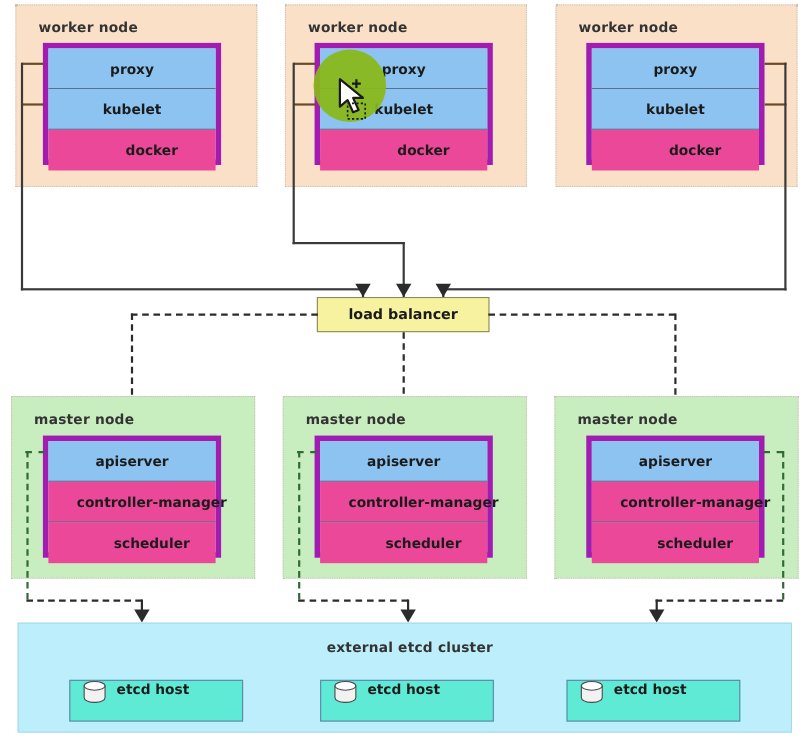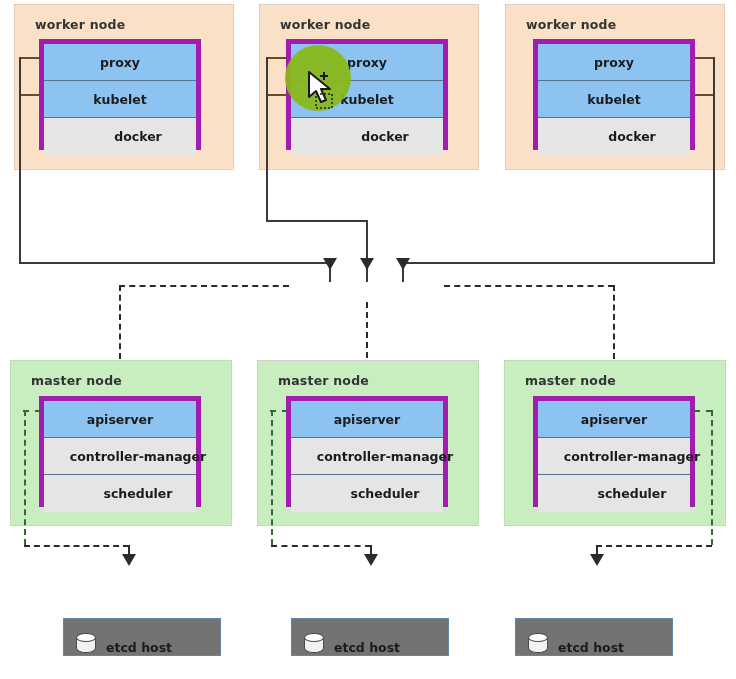--- a/index.html
+++ b/index.html
@@ -46,40 +46,40 @@
     align-items:center;
     justify-content:center;
     font-size:12.5px;
     font-weight:bold;
     color:#1b1b1b;
     border-bottom:1px solid #57728e;
     white-space:nowrap;
   }
   .cell:last-child{border-bottom:none;}
   .cell.dark{ background:#8cc3f0; }
-  .cell.light{ background:#e5e5e5;padding-left:36px; }
+  .cell.light{ background:#ec4899;padding-left:36px; }
 
   
   .lb{
     position:absolute;
     box-sizing:border-box;
     background:#f7f2a0;
     border:1px solid #8b8b5a;
     display:flex;align-items:center;justify-content:center;
     font-size:13px;font-weight:bold;color:#1b1b1b;
     white-space:nowrap;
   }
 
   
   .etcd-host{
     position:absolute;
     box-sizing:border-box;
-    background:#737373;
+    background:#5eead4;
     border:1px solid #5f86a8;
-    display:flex;align-items:flex-end;
+    display:flex;align-items:flex-start;
     padding-left:12px;
     gap:10px;
     font-size:12.5px;font-weight:bold;color:#1b1b1b;
     white-space:nowrap;
   }
   .cyl{
     width:20px;height:22px;position:relative;flex:none;
   }
   .cyl .body{
     position:absolute;left:0;top:4px;width:20px;height:16px;
@@ -174,20 +174,21 @@
   <div class="ln lnv" style="left:366px;top:220px;height:62px;"></div>
   <div class="arrow-down" style="left:360px;top:258px;"></div>
 
   <div class="ln lnh ln-brown" style="left:695px;top:57px;width:20px;height:2px;"></div>
   <div class="ln lnh ln-brown" style="left:695px;top:94px;width:20px;height:2px;"></div>
   <div class="ln lnv" style="left:713px;top:57px;height:207px;"></div>
   <div class="ln lnh" style="left:402px;top:262px;width:313px;"></div>
   <div class="ln lnv" style="left:402px;top:262px;height:20px;"></div>
   <div class="arrow-down" style="left:396px;top:258px;"></div>
 
+  <div class="lb" style="left:288px;top:270px;width:157px;height:32px;">load balancer</div>
 
   <div class="dash-h" style="left:119px;top:285px;width:170px;"></div>
   <div class="dash-v" style="left:119px;top:285px;height:103px;"></div>
   <div class="arrow-down" style="left:113px;top:385px;"></div>
 
   <div class="dash-v" style="left:366px;top:302px;height:86px;"></div>
   <div class="arrow-down" style="left:360px;top:385px;"></div>
 
   <div class="dash-h" style="left:444px;top:285px;width:170px;"></div>
   <div class="dash-v" style="left:613px;top:285px;height:103px;"></div>
@@ -230,20 +231,23 @@
     <div class="cell light" style="height:37px;">controller-manager</div>
     <div class="cell light" style="height:37px;">scheduler</div>
   </div>
 
   <div class="dash-h green" style="left:694px;top:410px;width:18px;"></div>
   <div class="dash-v green" style="left:711px;top:410px;height:135px;"></div>
   <div class="dash-h" style="left:596px;top:545px;width:116px;"></div>
   <div class="dash-v" style="left:596px;top:545px;height:12px;"></div>
   <div class="arrow-down" style="left:590px;top:554px;"></div>
 
+  <div class="group etcd-cluster" style="left:16px;top:566px;width:704px;height:100px;">
+    <div class="group-label" style="left:280px;top:14px;">external etcd cluster</div>
+  </div>
 
   <div class="etcd-host" style="left:63px;top:618px;width:158px;height:38px;">
     <span class="cyl">
       <span class="body"></span>
         <span class="top"></span>
     </span>
     <span>etcd host</span>
   </div>
 
   <div class="etcd-host" style="left:291px;top:618px;width:158px;height:38px;">

